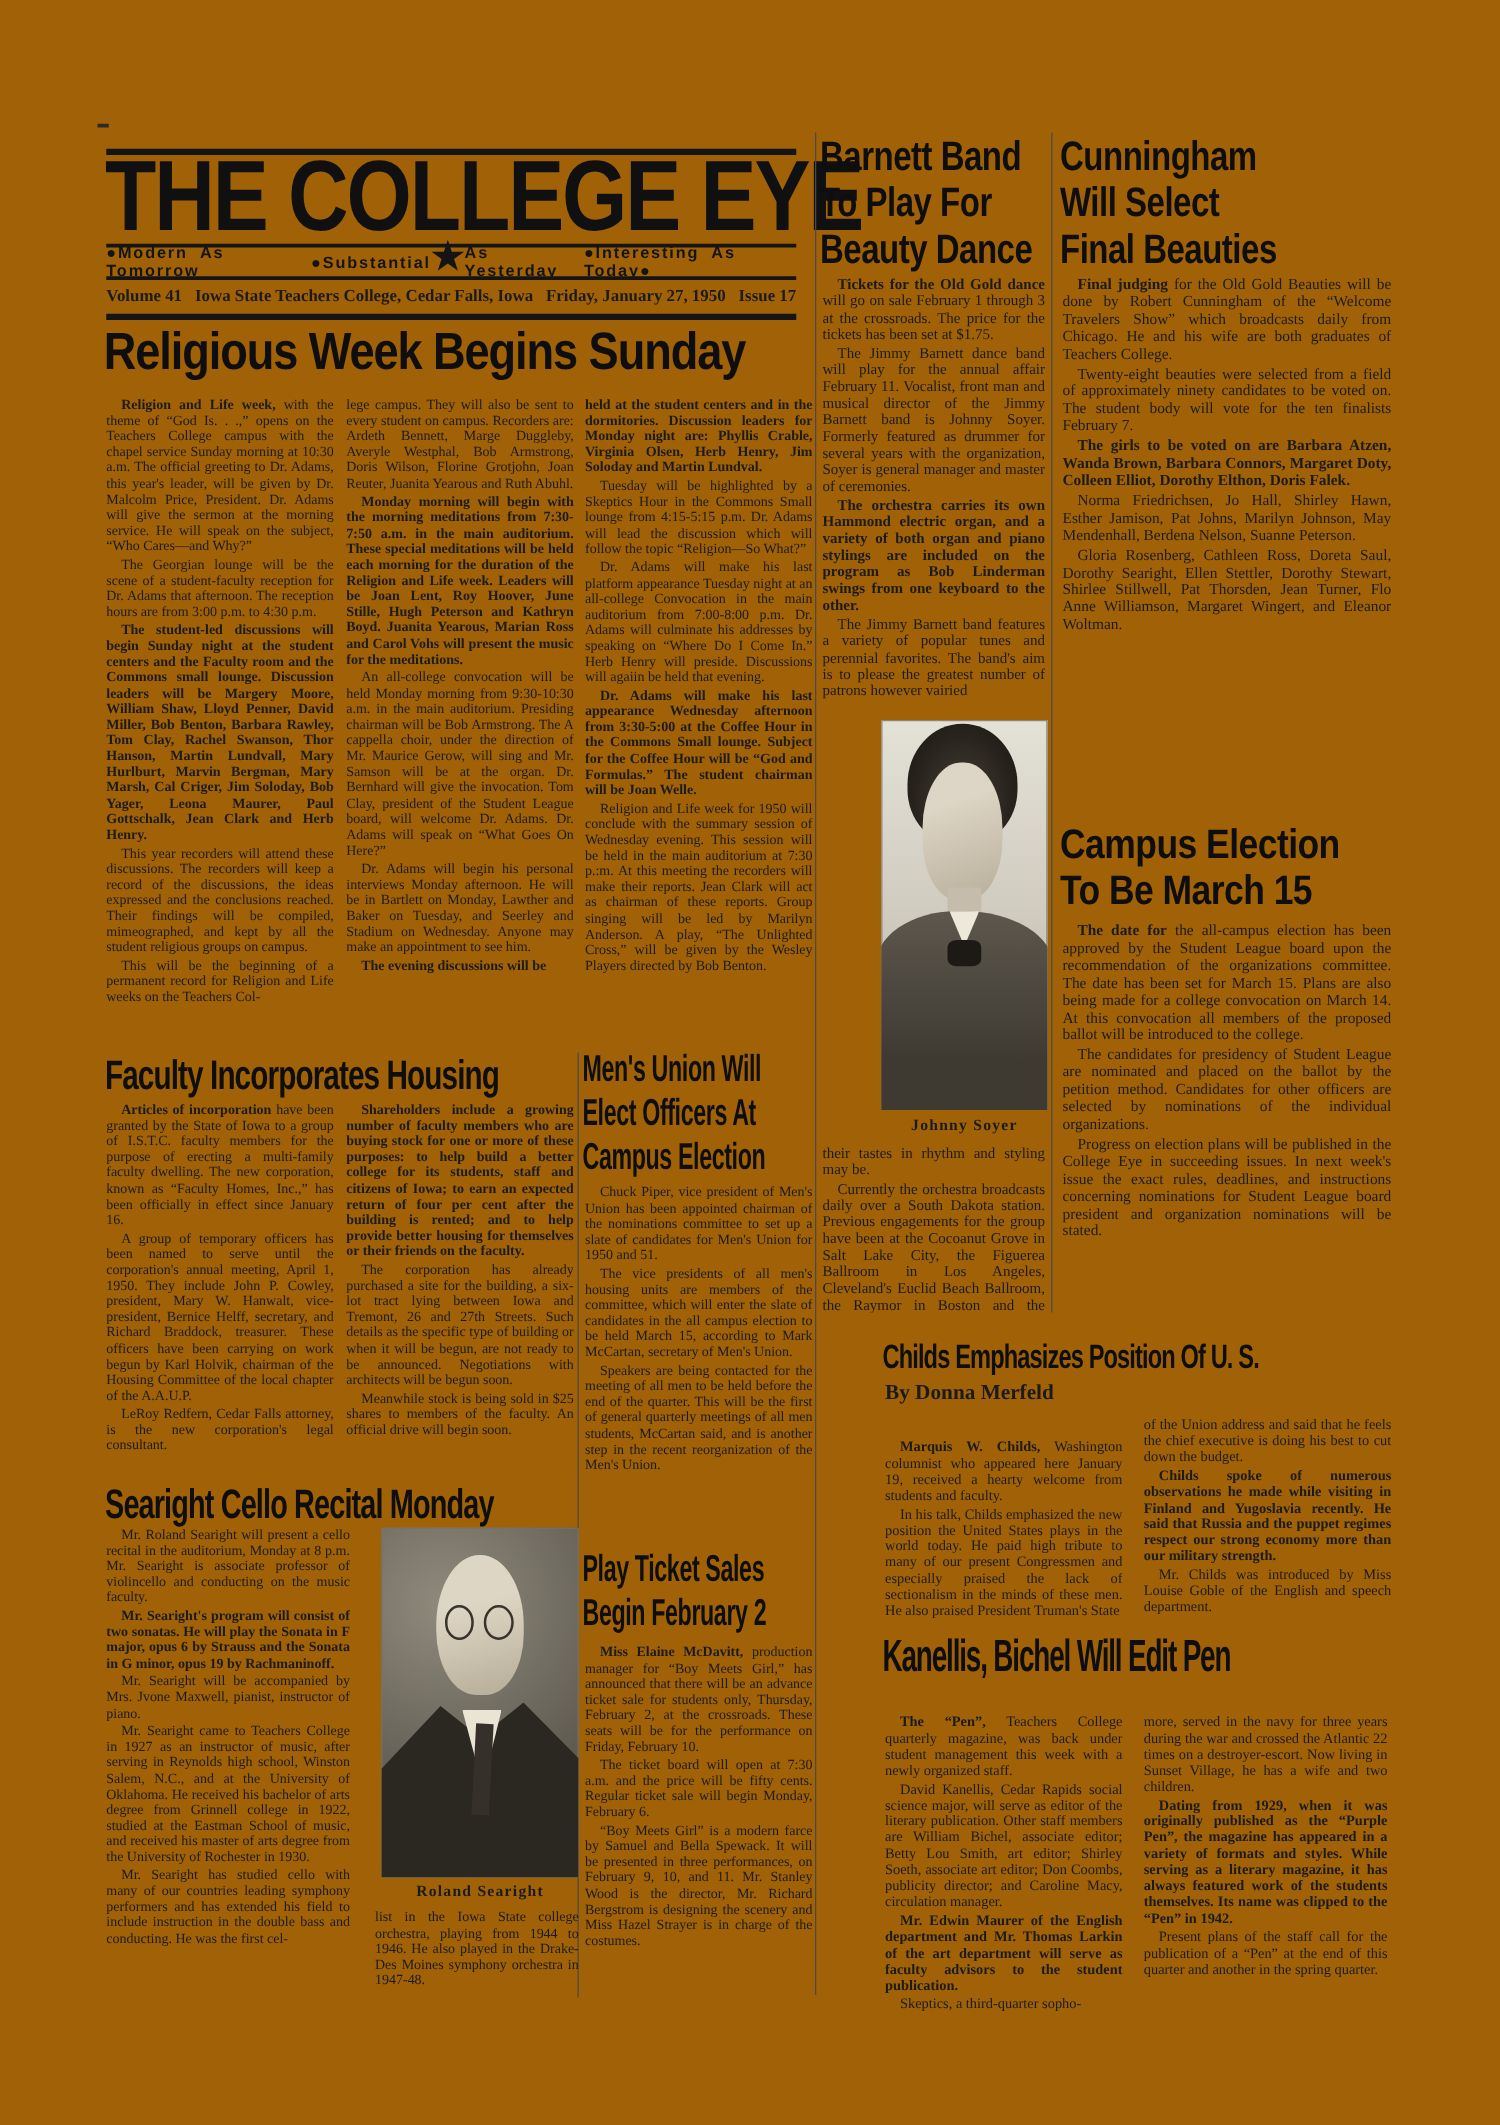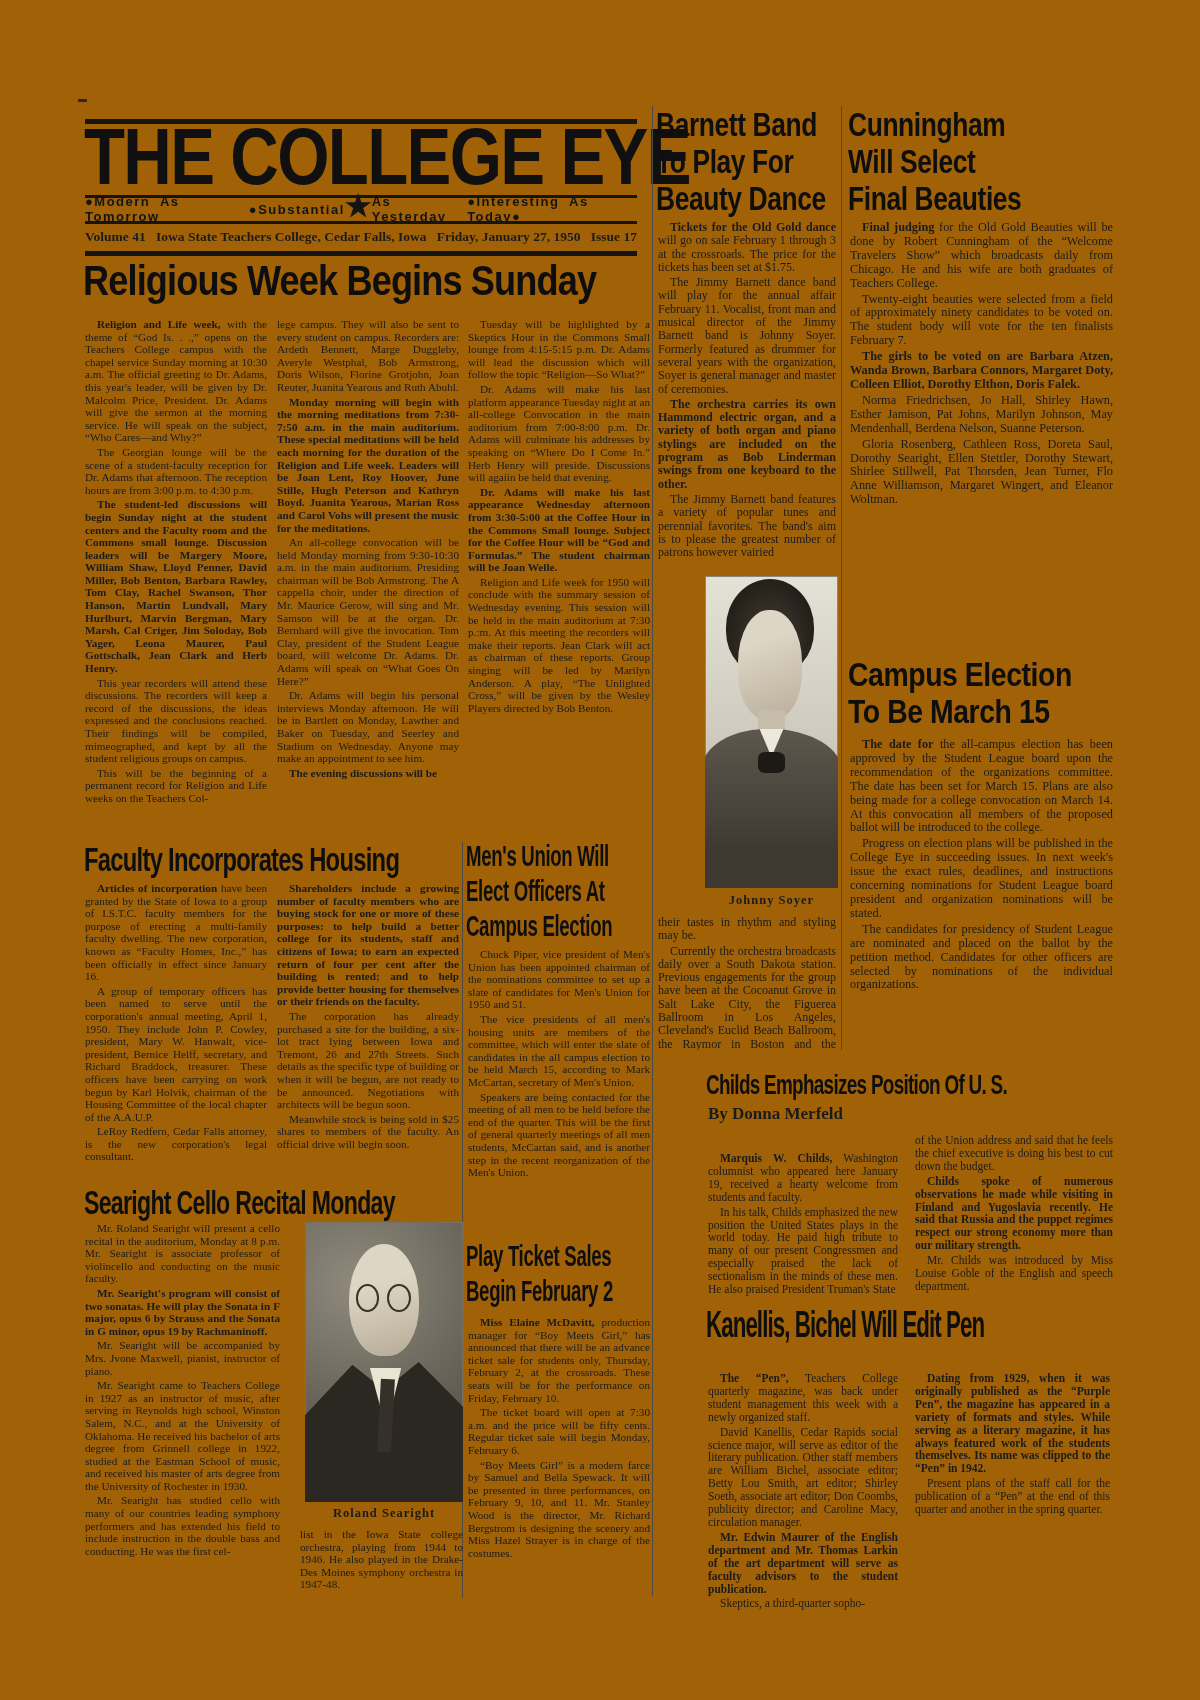--- a/index.html
+++ b/index.html
@@ -130,20 +130,21 @@
     <p class="para"><b></b><span>This will be the beginning of a permanent record for Religion and Life weeks on the Teachers Col-</span></p>
   </div>
   <div class="body-col" style="left:277px;top:318px;width:182px;height:506px">
     <p class="para cont"><b></b><span>lege campus. They will also be sent to every student on campus. Recorders are: Ardeth Bennett, Marge Duggleby, Averyle Westphal, Bob Armstrong, Doris Wilson, Florine Grotjohn, Joan Reuter, Juanita Yearous and Ruth Abuhl.</span></p>
     <p class="para"><b>Monday morning will begin with the morning meditations from 7:30-7:50 a.m. in the main auditorium. These special meditations will be held each morning for the duration of the Religion and Life week. Leaders will be Joan Lent, Roy Hoover, June Stille, Hugh Peterson and Kathryn Boyd. Juanita Yearous, Marian Ross and Carol Vohs will present the music for the meditations.</b><span></span></p>
     <p class="para"><b></b><span>An all-college convocation will be held Monday morning from 9:30-10:30 a.m. in the main auditorium. Presiding chairman will be Bob Armstrong. The A cappella choir, under the direction of Mr. Maurice Gerow, will sing and Mr. Samson will be at the organ. Dr. Bernhard will give the invocation. Tom Clay, president of the Student League board, will welcome Dr. Adams. Dr. Adams will speak on “What Goes On Here?”</span></p>
     <p class="para"><b></b><span>Dr. Adams will begin his personal interviews Monday afternoon. He will be in Bartlett on Monday, Lawther and Baker on Tuesday, and Seerley and Stadium on Wednesday. Anyone may make an appointment to see him.</span></p>
     <p class="para"><b>The evening discussions will be</b><span></span></p>
   </div>
   <div class="body-col" style="left:468px;top:318px;width:182px;height:506px">
+    <p class="para cont"><b>held at the student centers and in the dormitories. Discussion leaders for Monday night are: Phyllis Crable, Virginia Olsen, Herb Henry, Jim Soloday and Martin Lundval.</b><span></span></p>
     <p class="para"><b></b><span>Tuesday will be highlighted by a Skeptics Hour in the Commons Small lounge from 4:15-5:15 p.m. Dr. Adams will lead the discussion which will follow the topic “Religion—So What?”</span></p>
     <p class="para"><b></b><span>Dr. Adams will make his last platform appearance Tuesday night at an all-college Convocation in the main auditorium from 7:00-8:00 p.m. Dr. Adams will culminate his addresses by speaking on “Where Do I Come In.” Herb Henry will preside. Discussions will agaiin be held that evening.</span></p>
     <p class="para"><b>Dr. Adams will make his last appearance Wednesday afternoon from 3:30-5:00 at the Coffee Hour in the Commons Small lounge. Subject for the Coffee Hour will be “God and Formulas.” The student chairman will be Joan Welle.</b><span></span></p>
     <p class="para"><b></b><span>Religion and Life week for 1950 will conclude with the summary session of Wednesday evening. This session will be held in the main auditorium at 7:30 p.:m. At this meeting the recorders will make their reports. Jean Clark will act as chairman of these reports. Group singing will be led by Marilyn Anderson. A play, “The Unlighted Cross,” will be given by the Wesley Players directed by Bob Benton.</span></p>
   </div>
 
   <div class="hl hl-side3" style="left:656px;top:106px">
     <div>Barnett Band</div>
     <div>To Play For</div>
     <div>Beauty Dance</div>
@@ -180,22 +181,22 @@
     <p class="para"><b></b><span>Norma Friedrichsen, Jo Hall, Shirley Hawn, Esther Jamison, Pat Johns, Marilyn Johnson, May Mendenhall, Berdena Nelson, Suanne Peterson.</span></p>
     <p class="para"><b></b><span>Gloria Rosenberg, Cathleen Ross, Doreta Saul, Dorothy Searight, Ellen Stettler, Dorothy Stewart, Shirlee Stillwell, Pat Thorsden, Jean Turner, Flo Anne Williamson, Margaret Wingert, and Eleanor Woltman.</span></p>
   </div>
 
   <div class="hl hl-campus">
     <div>Campus Election</div>
     <div>To Be March 15</div>
   </div>
   <div class="body-col sz-wide" style="left:850px;top:738px;width:263px;height:312px">
     <p class="para"><b>The date for</b><span> the all-campus election has been approved by the Student League board upon the recommendation of the organizations committee. The date has been set for March 15. Plans are also being made for a college convocation on March 14. At this convocation all members of the proposed ballot will be introduced to the college.</span></p>
+    <p class="para"><b></b><span>The candidates for presidency of Student League are nominated and placed on the ballot by the petition method. Candidates for other officers are selected by nominations of the individual organizations.</span></p>
     <p class="para"><b></b><span>Progress on election plans will be published in the College Eye in succeeding issues. In next week's issue the exact rules, deadlines, and instructions concerning nominations for Student League board president and organization nominations will be stated.</span></p>
-    <p class="para"><b></b><span>The candidates for presidency of Student League are nominated and placed on the ballot by the petition method. Candidates for other officers are selected by nominations of the individual organizations.</span></p>
   </div>
 
   <div class="hl hl-faculty">Faculty Incorporates Housing</div>
   <div class="body-col" style="left:85px;top:882px;width:182px;height:282px">
     <p class="para"><b>Articles of incorporation</b><span> have been granted by the State of Iowa to a group of I.S.T.C. faculty members for the purpose of erecting a multi-family faculty dwelling. The new corporation, known as “Faculty Homes, Inc.,” has been officially in effect since January 16.</span></p>
     <p class="para"><b></b><span>A group of temporary officers has been named to serve until the corporation's annual meeting, April 1, 1950. They include John P. Cowley, president, Mary W. Hanwalt, vice-president, Bernice Helff, secretary, and Richard Braddock, treasurer. These officers have been carrying on work begun by Karl Holvik, chairman of the Housing Committee of the local chapter of the A.A.U.P.</span></p>
     <p class="para"><b></b><span>LeRoy Redfern, Cedar Falls attorney, is the new corporation's legal consultant.</span></p>
   </div>
   <div class="body-col" style="left:277px;top:882px;width:182px;height:282px">
     <p class="para"><b>Shareholders include a growing number of faculty members who are buying stock for one or more of these purposes: to help build a better college for its students, staff and citizens of Iowa; to earn an expected return of four per cent after the building is rented; and to help provide better housing for themselves or their friends on the faculty.</b><span></span></p>
@@ -258,17 +259,18 @@
   </div>
 
   <div class="hl hl-kanellis">Kanellis, Bichel Will Edit Pen</div>
   <div class="body-col sz-mid" style="left:708px;top:1346px;width:190px;height:246px">
     <p class="para"><b>The “Pen”,</b><span> Teachers College quarterly magazine, was back under student management this week with a newly organized staff.</span></p>
     <p class="para"><b></b><span>David Kanellis, Cedar Rapids social science major, will serve as editor of the literary publication. Other staff members are William Bichel, associate editor; Betty Lou Smith, art editor; Shirley Soeth, associate art editor; Don Coombs, publicity director; and Caroline Macy, circulation manager.</span></p>
     <p class="para"><b>Mr. Edwin Maurer of the English department and Mr. Thomas Larkin of the art department will serve as faculty advisors to the student publication.</b><span></span></p>
     <p class="para"><b></b><span>Skeptics, a third-quarter sopho-</span></p>
   </div>
   <div class="body-col sz-mid" style="left:915px;top:1346px;width:195px;height:246px">
+    <p class="para cont"><b></b><span>more, served in the navy for three years during the war and crossed the Atlantic 22 times on a destroyer-escort. Now living in Sunset Village, he has a wife and two children.</span></p>
     <p class="para"><b>Dating from 1929, when it was originally published as the “Purple Pen”, the magazine has appeared in a variety of formats and styles. While serving as a literary magazine, it has always featured work of the students themselves. Its name was clipped to the “Pen” in 1942.</b><span></span></p>
     <p class="para"><b></b><span>Present plans of the staff call for the publication of a “Pen” at the end of this quarter and another in the spring quarter.</span></p>
   </div>
 
 </div>
 
 </body></html>

